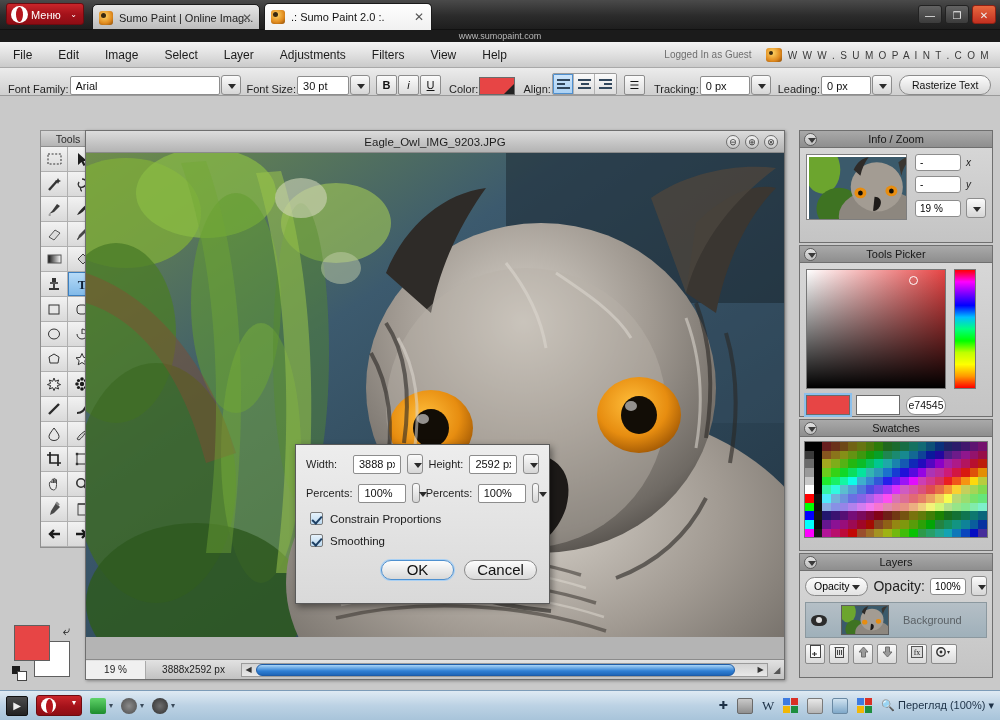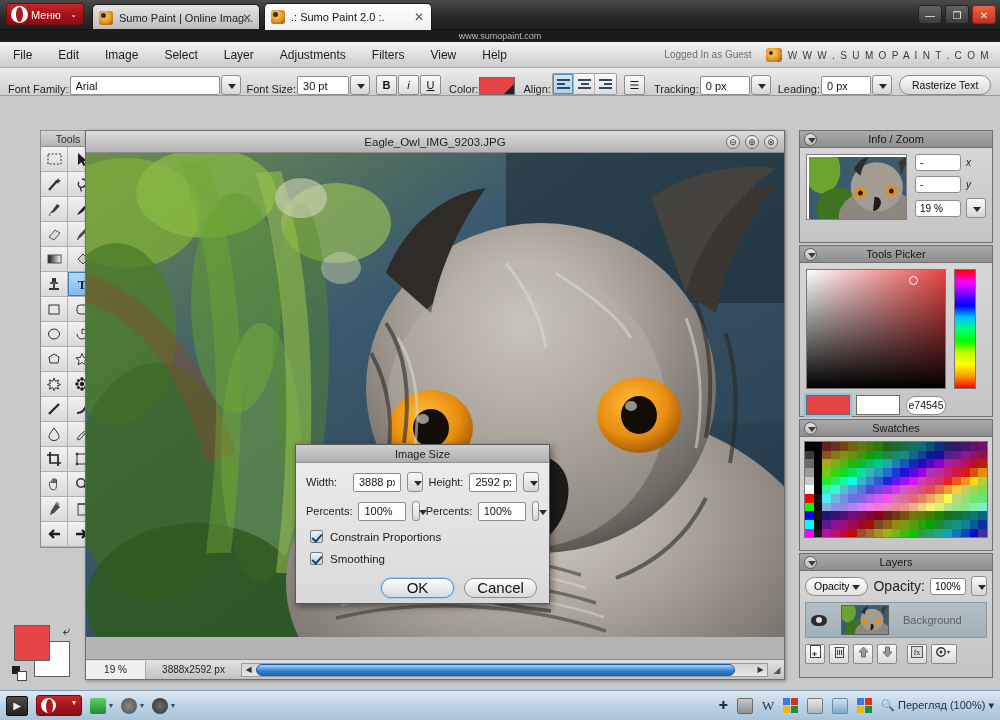--- a/index.html
+++ b/index.html
@@ -762,21 +762,20 @@
             <div class="hscroll-track">
               <div class="hscroll-thumb"></div>
             </div>
             <div class="hscroll-arrow">▶</div>
           </div>
           <div class="resize-grip">◢</div>
         </div>
       </div>
 
       <div class="dialog">
-        <div class="dialog-title">Image Size</div>
         <div class="dlg-row">
           <span class="dlg-lbl">Width:</span>
           <input class="tinput" style="width: 48px;" value="3888 px">
           <div class="ddbtn"></div>
           <span class="dlg-lbl" style="width:46px; text-align:right;">Height:</span>
           <input class="tinput" style="width: 48px;" value="2592 px">
           <div class="ddbtn"></div>
         </div>
         <div class="dlg-row">
           <span class="dlg-lbl">Percents:</span>

